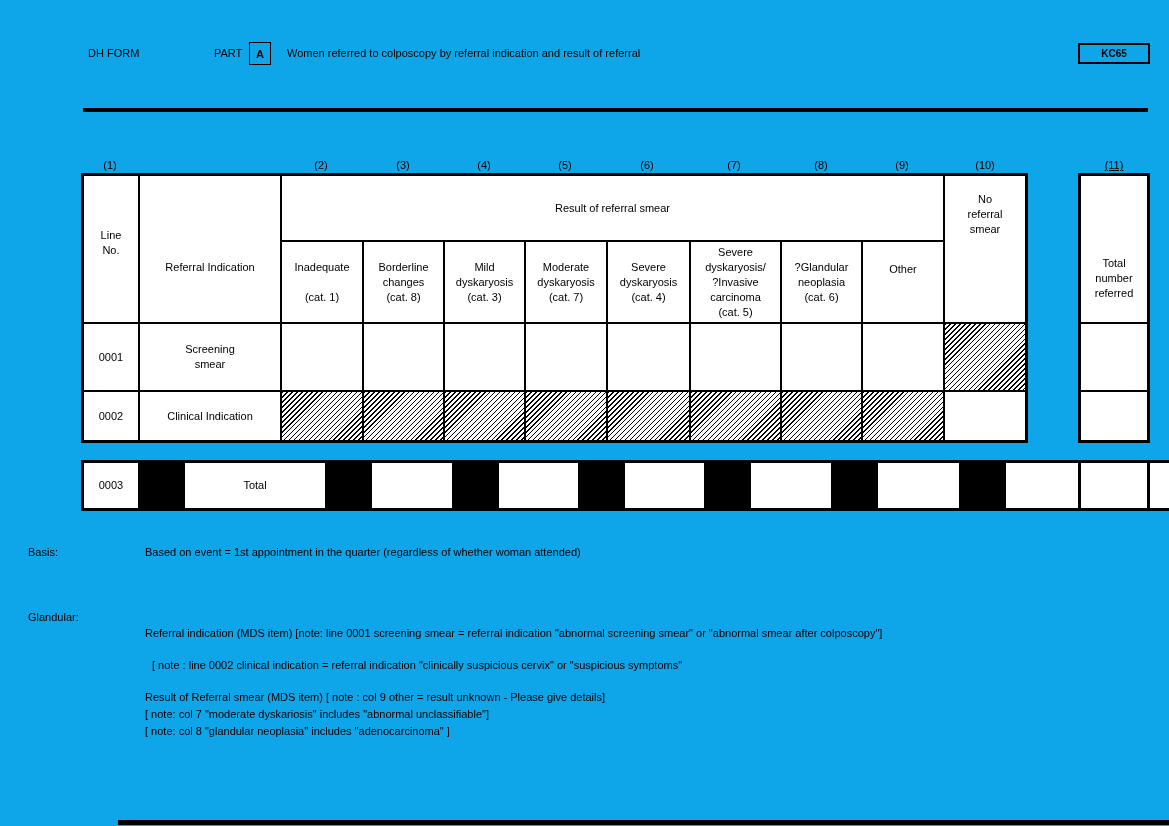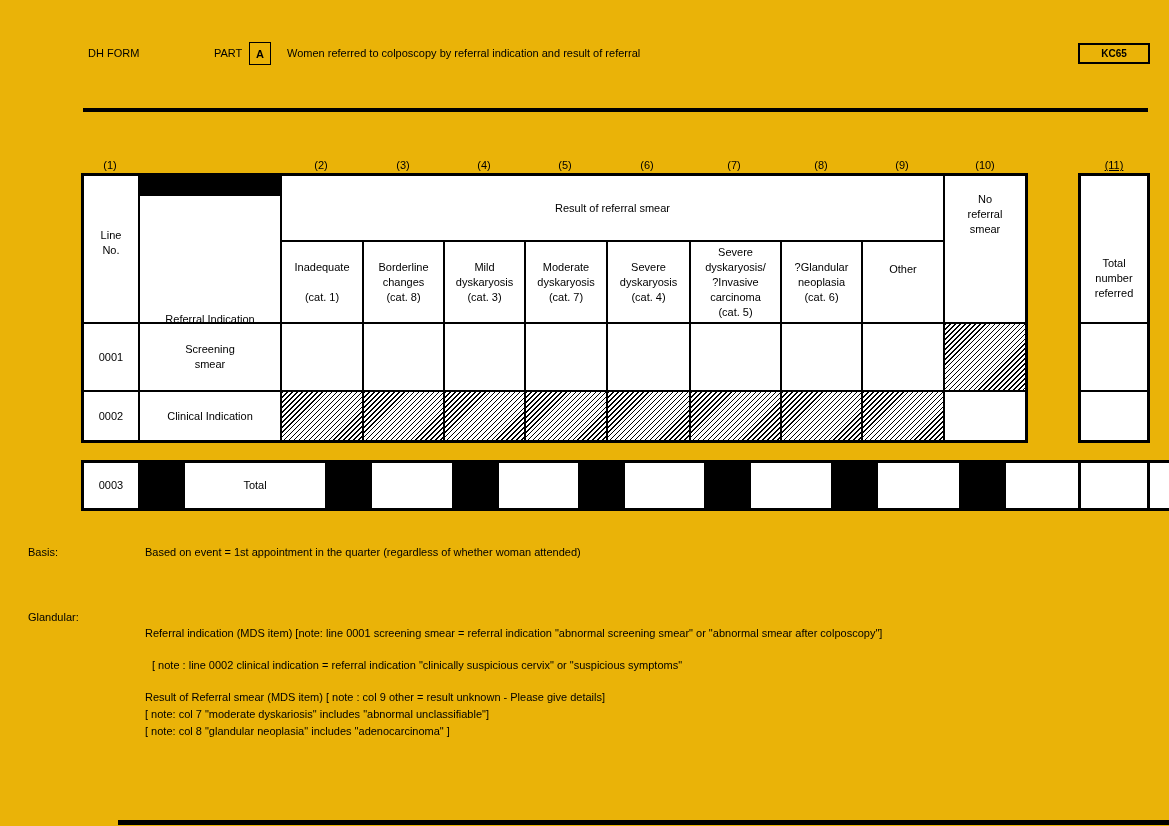--- a/index.html
+++ b/index.html
@@ -1,17 +1,17 @@
 <!DOCTYPE html>
 <html><head>
 <meta charset="utf-8">
 <style>
   html,body { margin:0; padding:0; background:#e8e8e8; }
   .page {
-    position:relative; width:1169px; height:826px; background:#eab308;
+    position:relative; width:1169px; height:826px; background:#0ea5e9;
     font-family:"Liberation Sans", sans-serif; font-size:11px; color:#000;
     overflow:hidden; margin:0 auto;
   }
   .abs { position:absolute; }
 
   
   .part-box {
     position:absolute; left:249px; top:42px; width:20px; height:21px;
     border:1px solid #000; display:flex; align-items:center; justify-content:center;
     font-weight:bold;
@@ -57,21 +57,21 @@
     background:#fff; display:flex; align-items:center; justify-content:center;
     text-align:center; white-space:pre-line; line-height:15px; padding:1px;
     box-sizing:border-box;
   }
   .hatched {
     background-color:#fff;
     background-image:repeating-linear-gradient(135deg,#000 0 1px,rgba(0,0,0,0) 1px 3.5px);
   }
   .v-top { align-items:flex-start; }
   .pt-line-no { padding-top:52px; }
-  .pt-refind { padding-top:116px;margin-top:20px; }
+  .pt-refind { padding-top:84px; }
   .pt-no-smear { padding-top:16px; }
   .pt-total-ref { padding-top:80px; }
   .pt-other { padding-top:20px; }
 
   
   .note-line { position:absolute; white-space:nowrap; }
 </style>
 </head>
 <body>
 

